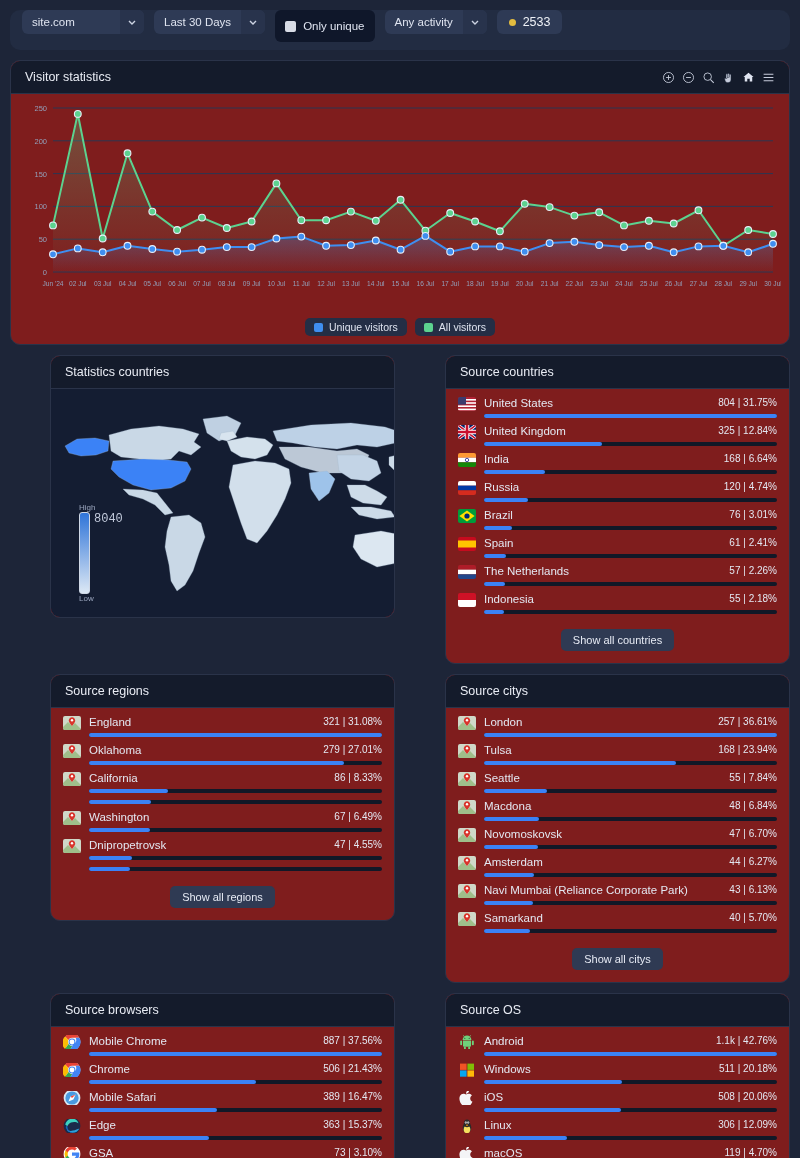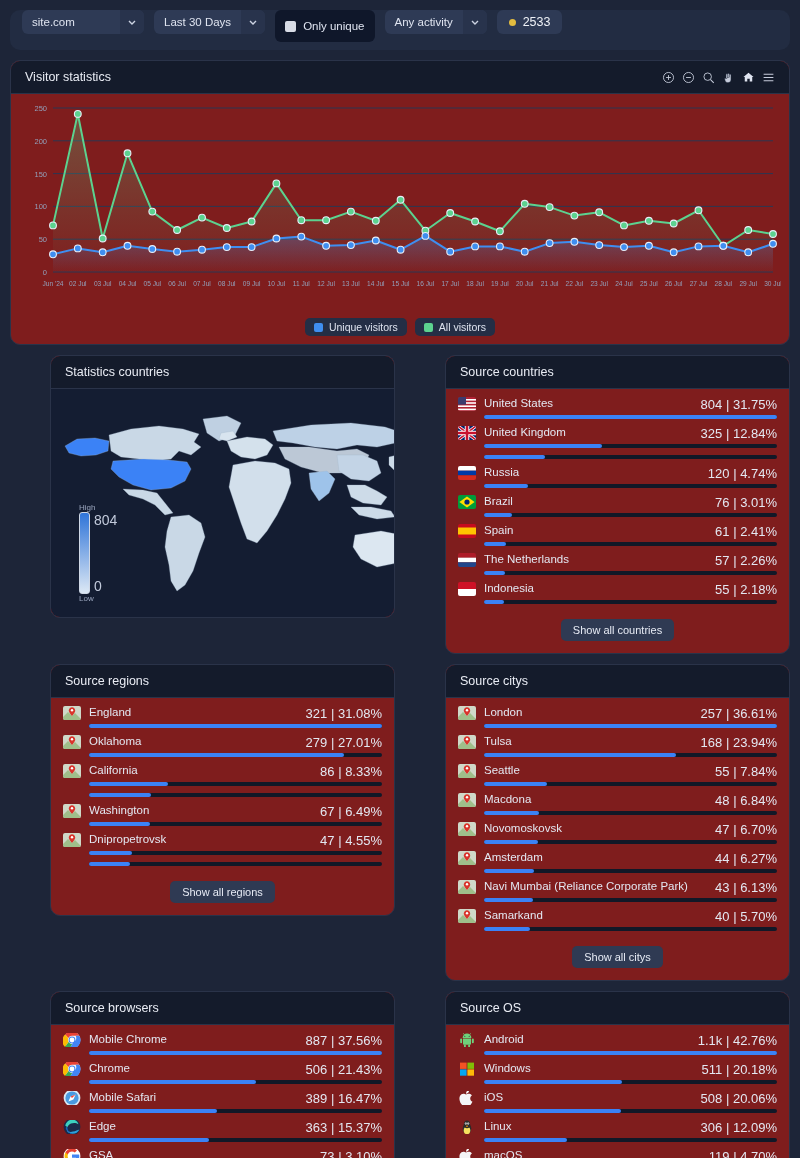--- a/index.html
+++ b/index.html
@@ -94,21 +94,21 @@
   .list { padding: 8px 12px 4px 12px; }
   .lrow { margin-bottom: 7px; }
   .lrow-top { display: flex; gap: 8px; }
   .lico {
     width: 18px; height: 14px; flex: 0 0 18px;
     border-radius: 2px; overflow: hidden;
     display: flex; align-items: center; justify-content: center;
     font-size: 11px; line-height: 1;
   }
   .lname { flex: 1; font-size: 11.5px; color: #e3e7f1; white-space: nowrap; overflow: hidden; text-overflow: ellipsis; }
-  .lval { font-size: 13px; color: #e3e7f1; white-space: nowrap; }
+  .lval { font-size: 10px; color: #e3e7f1; white-space: nowrap; }
   .track {
     margin-top: 3px; margin-left: 26px;
     height: 4px; border-radius: 3px; background: #111827;
   }
   .fill { height: 4px; border-radius: 3px; background: #3b82f6; }
   .show-all { display: flex; justify-content: center; padding: 4px 0 12px 0; }
   .show-all button {
     background: #2f3a53; color: #e6eaf4;
     border: none; border-radius: 5px;
     padding: 5px 12px; font-size: 11px;
@@ -119,21 +119,21 @@
   
   .map-body { position: relative; height: 228px; background: #141d32; }
   .map-legend { position: absolute; left: 28px; bottom: 14px; width: 60px; }
   .map-legend .lbl { font-size: 8px; color: #9aa5bd; }
   .scale-wrap { display: flex; align-items: flex-start; gap: 4px; }
   .scale-bar {
     width: 11px; height: 82px; border-radius: 3px;
     background: linear-gradient(to bottom, #2f74d8, #dce8f5);
     border: 1px solid #cfd8e6;
   }
-  .scale-nums { display: flex; flex-direction: column; justify-content: space-between; height: 82px; font-size: 14px; color: #c2cadb; }
+  .scale-nums { display: flex; justify-content: space-between; height: 82px; font-size: 12px; color: #c2cadb; font-family: Liberation Mono, monospace; }
 </style>
 </head>
 <body>
 
 <div class="page">
 
   <div class="filterbar">
     <div class="select w1">
       <div class="val">site.com</div>
       <div class="caret">
@@ -436,20 +436,32 @@
                   </svg>
                 </span>
                 <span class="lname">United Kingdom</span>
                 <span class="lval">325 | 12.84%</span>
               </div>
               <div class="track">
                 <div class="fill" style="width:40.44094488188976%"></div>
               </div>
             </div>
             <div class="lrow">
+              <div class="lrow-top">
+                <span class="lico">
+                  <svg viewBox="0 0 18 14">
+                    <rect width="18" height="4.67" fill="#ff9933"></rect>
+                    <rect y="4.67" width="18" height="4.66" fill="#fff"></rect>
+                    <rect y="9.33" width="18" height="4.67" fill="#138808"></rect>
+                    <circle cx="9" cy="7" r="1.7" fill="none" stroke="#000080" stroke-width=".7"></circle>
+                  </svg>
+                </span>
+                <span class="lname">India</span>
+                <span class="lval">168 | 6.64%</span>
+              </div>
               <div class="track">
                 <div class="fill" style="width:20.913385826771652%"></div>
               </div>
             </div>
             <div class="lrow">
               <div class="lrow-top">
                 <span class="lico">
                   <svg viewBox="0 0 18 14">
                     <rect width="18" height="4.67" fill="#fff"></rect>
                     <rect y="4.67" width="18" height="4.66" fill="#0039a6"></rect>

